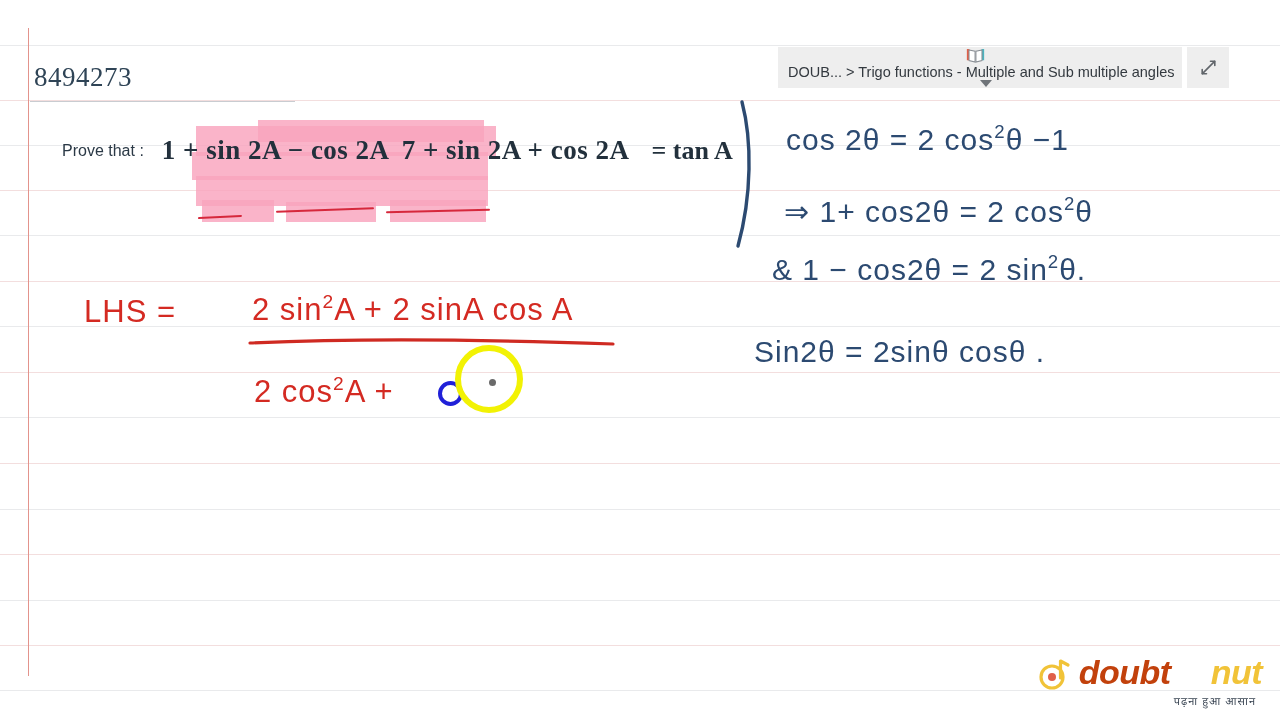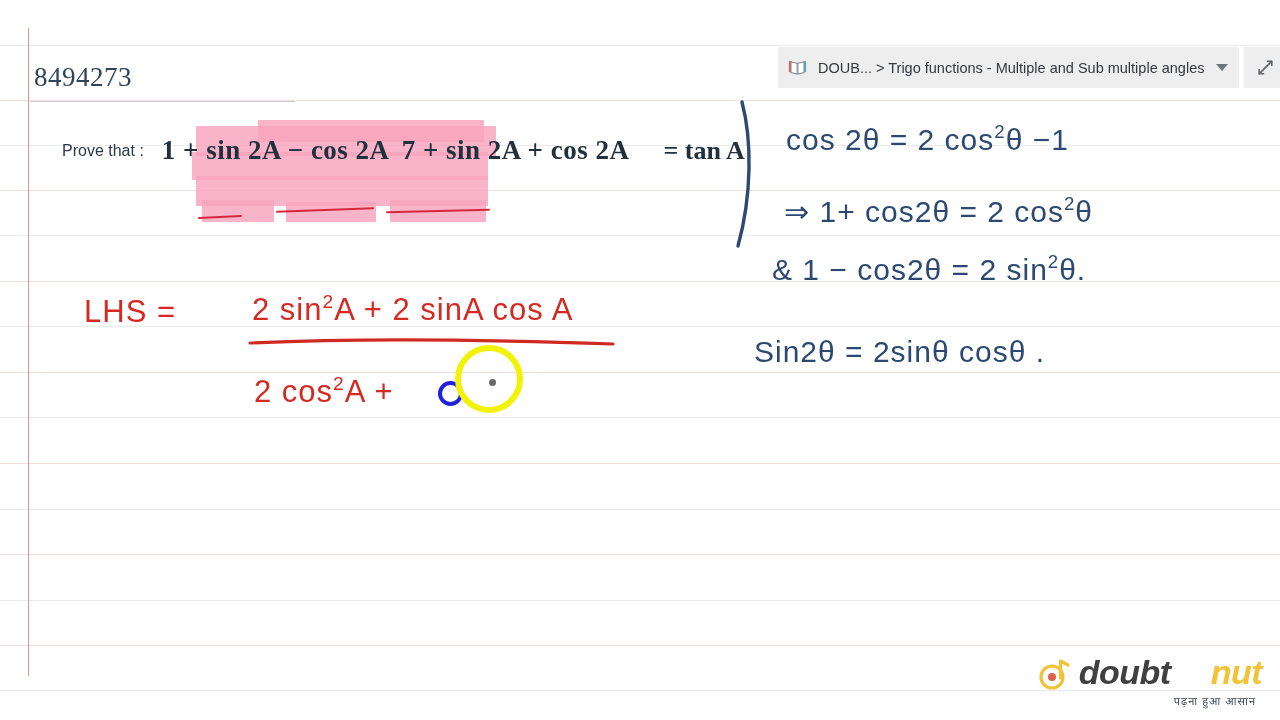--- a/index.html
+++ b/index.html
@@ -96,21 +96,21 @@
   }
   .frac-bar {
     width: 100%;
     height: 2px;
     background: #2b3946;
   }
   .rhs {
     font-family: "Liberation Serif", serif;
     font-size: 26px;
     font-weight: bold;
-    margin-left: 20px;
+    margin-left: 8px;
     white-space: nowrap;
     color: #22303c;
   }
 
   
   .hl {
     position: absolute;
     background: #f9a3bd;
     opacity: 0.82;
     pointer-events: none;
@@ -157,20 +157,21 @@
     display: flex;
     align-items: stretch;
   }
   .tb-main {
     display: flex;
     align-items: center;
     background: #eeeeee;
     padding: 0 8px 0 10px;
     height: 41px;
     box-sizing: border-box;
+    flex-direction: column;
   }
   .tb-sep {
     width: 5px;
     background: #ffffff;
   }
   .tb-expand {
     width: 42px;
     background: #eeeeee;
     display: flex;
     align-items: center;
@@ -246,21 +247,21 @@
     width: 34px;
     height: 34px;
     margin-right: 7px;
     flex: none;
   }
   .logo-doubt {
     font-family: "Liberation Sans", sans-serif;
     font-weight: bold;
     font-style: italic;
     font-size: 34px;
-    color: #404040;
+    color: #c2410c;
     letter-spacing: -0.5px;
   }
   .logo-nut {
     font-family: "Liberation Sans", sans-serif;
     font-weight: bold;
     font-style: italic;
     font-size: 34px;
     color: #f1c338;
     letter-spacing: -0.5px;
     margin-left: 40px;

